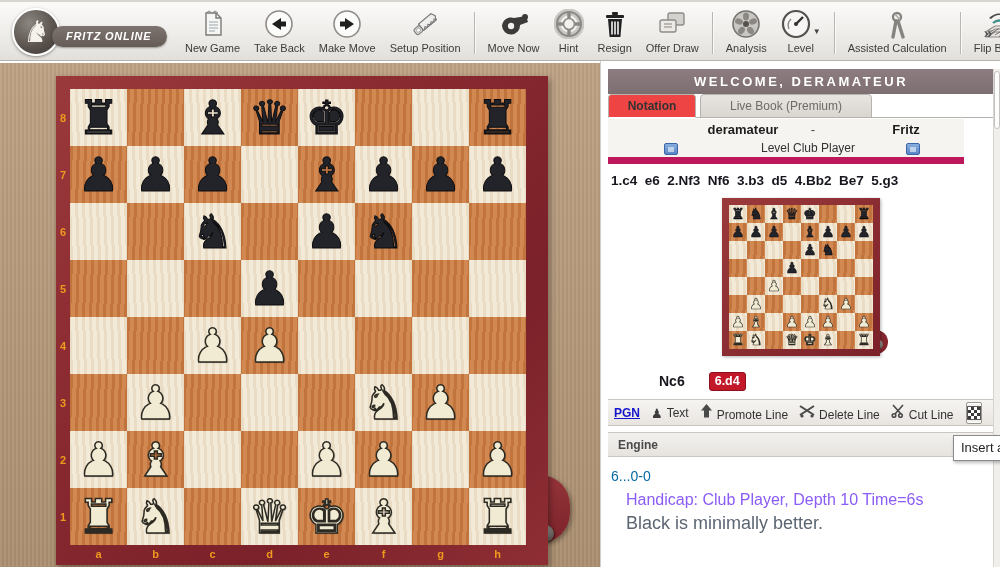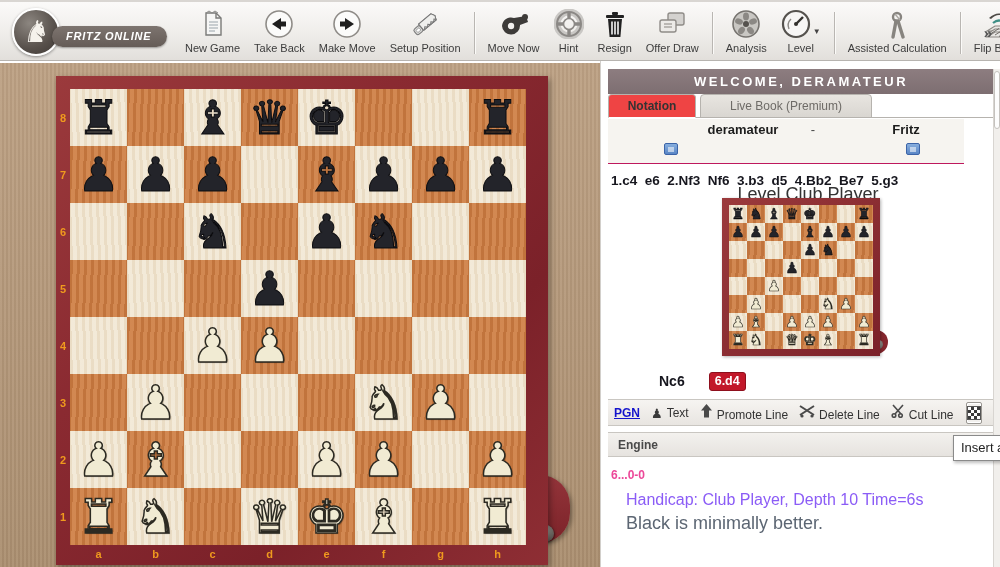--- a/index.html
+++ b/index.html
@@ -57,25 +57,25 @@
 
   
   #right-panel { position:absolute; left:600px; top:61px; width:400px; height:506px; background:#fff; border-left:1px solid #d2cfcb; }
   #welcome-bar { position:absolute; left:7px; top:8px; width:386px; height:25px; background:linear-gradient(#8d7d80,#7d6e71);
     color:#fff; font-size:13px; font-weight:bold; letter-spacing:2.5px; text-align:center; line-height:25px; }
   #tabs { position:absolute; left:7px; top:33px; width:386px; height:24px; border-bottom:1px solid #b6b3ae; }
   .tab { position:absolute; top:0; height:24px; border:1px solid #b6b3ae; border-radius:4px 4px 0 0;
     font-size:12px; text-align:center; cursor:pointer; }
   .tab.active { left:0; width:88px; background:#ef4444; border-bottom:1px solid #fff; font-weight:bold; color:#333; line-height:22px; z-index:2; }
   .tab.inactive { left:92px; width:172px; background:linear-gradient(#e8e5e0,#d9d6d1); color:#6e6b67; line-height:22px; }
-  #players { position:absolute; left:7px; top:58px; width:356px; height:45px; background:#f6f4f0; border-bottom:1px solid #be185d; }
+  #players { position:absolute; left:7px; top:58px; width:356px; height:45px; background:#f6f4f0; border-bottom:7px solid #be185d; }
   #player-white { position:absolute; left:60px; top:3px; width:150px; text-align:center; font-size:13px; font-weight:bold; color:#1d1d1d; }
   #player-sep { position:absolute; left:195px; top:3px; width:20px; text-align:center; font-size:13px; color:#444; }
   #player-black { position:absolute; right:18px; top:3px; width:80px; text-align:center; font-size:13px; font-weight:bold; color:#1d1d1d; }
-  #level-line { position:absolute; left:90px; top:22px; width:220px; text-align:center; font-size:18px; color:#333;margin-top:43px; }
+  #level-line { position:absolute; left:90px; top:22px; width:220px; text-align:center; font-size:12px; color:#333; }
   .player-badge { position:absolute; top:24px; width:14px; height:12px; border:1px solid #3c64a8;
     background:linear-gradient(#87aede,#5a86c6); border-radius:2px; cursor:pointer; }
   .player-badge::after { content:""; position:absolute; left:3px; top:3px; right:3px; bottom:2px; background:rgba(255,255,255,.55); }
   #badge-white { left:56px; }
   #badge-black { right:44px; }
   #moves-line { position:absolute; left:10px; top:112px; width:380px; font-size:13.5px; font-weight:bold; color:#16161e; white-space:pre-wrap; }
 
   
   #mini-wrap { position:absolute; left:121px; top:137px; width:158px; height:158px; }
   #mini-tab { position:absolute; right:-8px; bottom:2px; width:24px; height:24px; background:#85262d; border-radius:0 12px 12px 0; }
@@ -112,21 +112,21 @@
     background-size:6px 6px; background-position:0 0,3px 3px; }
 
   
   #engine-header { position:absolute; left:7px; top:371px; width:386px; height:25px;
     background:linear-gradient(#f3f1ee,#e6e3df); border:1px solid #c9c6c1; border-left:none; border-right:none;
     font-size:12px; font-weight:bold; color:#4a4a4a; line-height:24px; padding-left:10px; }
   #engine-tooltip { position:absolute; left:352px; top:374px; width:90px; height:26px; background:#fff;
     border:1px solid #8a8a8a; box-shadow:1px 2px 3px rgba(0,0,0,.25); font-size:13px; color:#222;
     line-height:24px; padding-left:7px; white-space:nowrap; z-index:5; }
   #engine-body { position:absolute; left:7px; top:397px; width:386px; bottom:0; background:#fff; }
-  #engine-move { position:absolute; left:3px; top:10px; font-size:12px; font-weight:bold; color:#ec4899; }
+  #engine-move { position:absolute; left:3px; top:10px; font-size:14px; font-weight:normal; color:#0369a1; }
   #engine-handicap { position:absolute; left:18px; top:33px; font-size:16px; color:#8b5cf6; }
   #engine-eval { position:absolute; left:18px; top:55px; font-size:18px; color:#5c6673; }
 
   
   #scrollbar { position:absolute; right:0; top:8px; width:7px; bottom:0; background:#f1efec; border-left:1px solid #d8d5d1; }
   #scroll-thumb { position:absolute; left:0; top:2px; width:6px; height:58px; background:#fdfdfd; border:1px solid #c5c2be; border-radius:3px; }
 </style>
 </head>
 <body>
 

